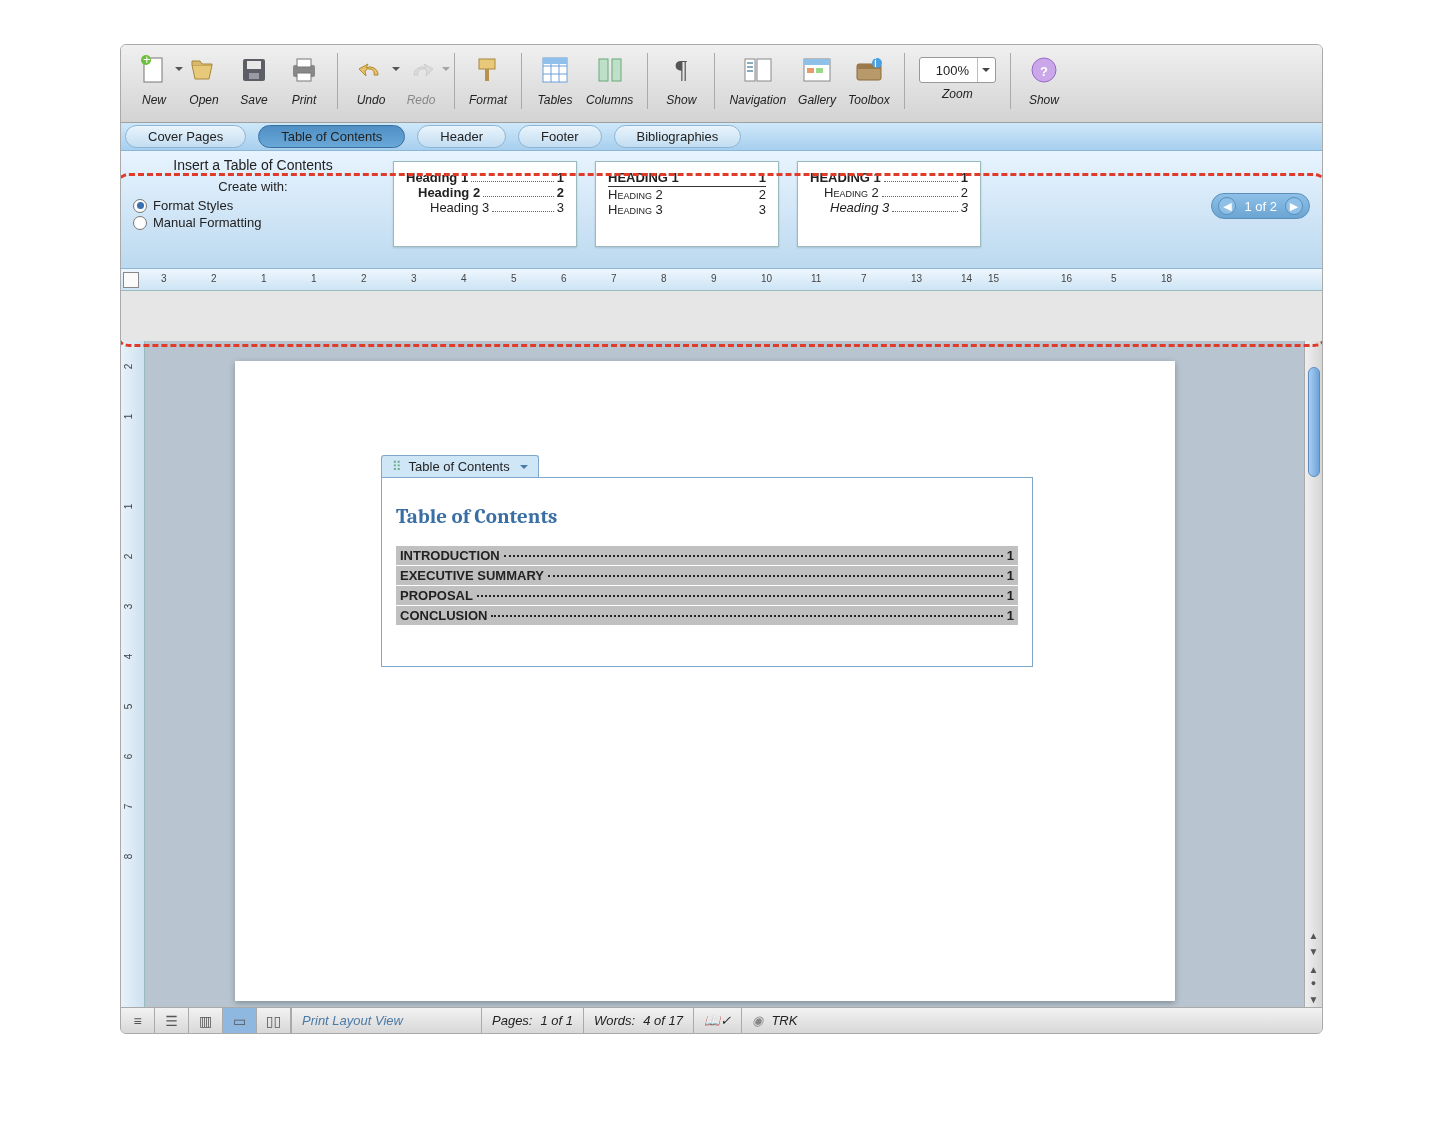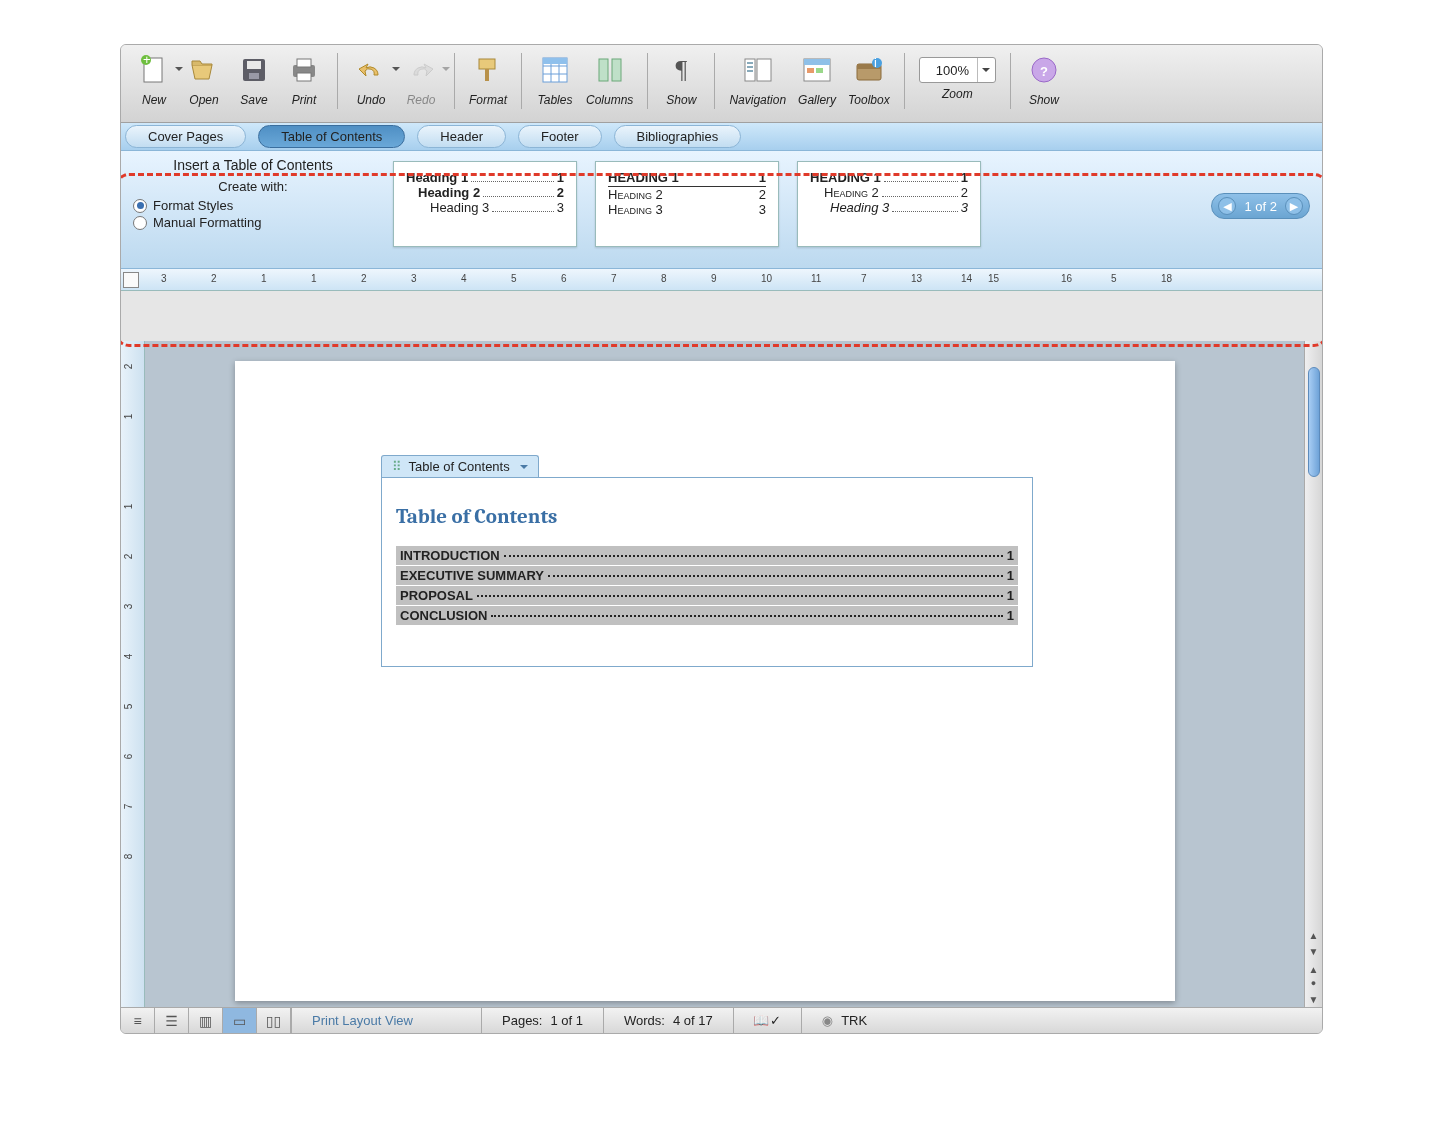--- a/index.html
+++ b/index.html
@@ -72,21 +72,21 @@
 .tocbox h2{color:#3a6fa5;font-family:"Cambria",Georgia,serif;font-size:21px;font-weight:bold;margin-bottom:18px;}
 .tocentry{display:flex;align-items:baseline;background:#c0c0c0;border-bottom:1px solid #fff;padding:2px 4px;font-weight:bold;font-size:15px;font-family:"Cambria",Georgia,serif;}
 .tocentry .d{flex:1;border-bottom:2px dotted #222;margin:0 4px;position:relative;top:-3px;}
 .vsb{position:absolute;right:0;top:0;bottom:0;width:18px;background:linear-gradient(90deg,#efeff0,#d6d6d6);border-left:1px solid #aaa;}
 .vsb .thumb{position:absolute;top:26px;width:12px;left:3px;height:110px;background:linear-gradient(90deg,#a7cdf4,#6fa3d8);border:1px solid #5c8bbc;border-radius:6px;}
 .vsb .arr{position:absolute;left:0;right:0;height:16px;display:flex;align-items:center;justify-content:center;font-size:10px;color:#555;}
 .status{position:absolute;left:0;right:0;bottom:0;height:26px;background:linear-gradient(#f2f2f2,#d8d8d8);border-top:1px solid #aaa;display:flex;align-items:center;font-size:13px;color:#666;}
 .viewbtns{display:flex;height:100%;}
 .viewbtn{width:34px;border-right:1px solid #aaa;display:flex;align-items:center;justify-content:center;font-size:14px;color:#555;}
 .viewbtn.active{background:#8fb8e0;}
-.stcell{border-left:1px solid #aaa;height:100%;display:flex;align-items:center;padding:0 20px;gap:8px;}
+.stcell{border-left:1px solid #aaa;height:100%;display:flex;align-items:center;padding:0 10px;gap:8px;font-style:italic;}
 svg{display:block;}
 </style>
 </head>
 <body>
 
 <div class="outer">
   <div class="highlight-box"></div>
 
 
   <div class="toolbar">

